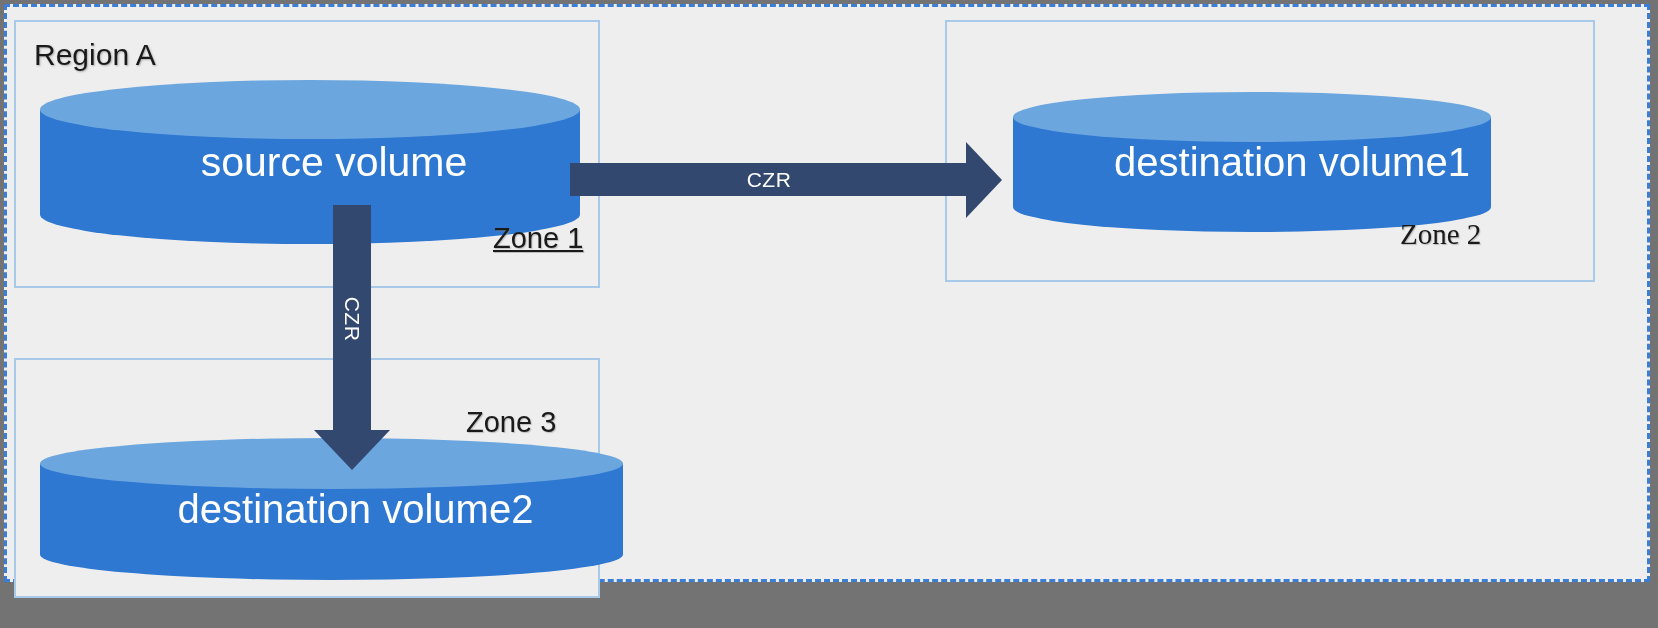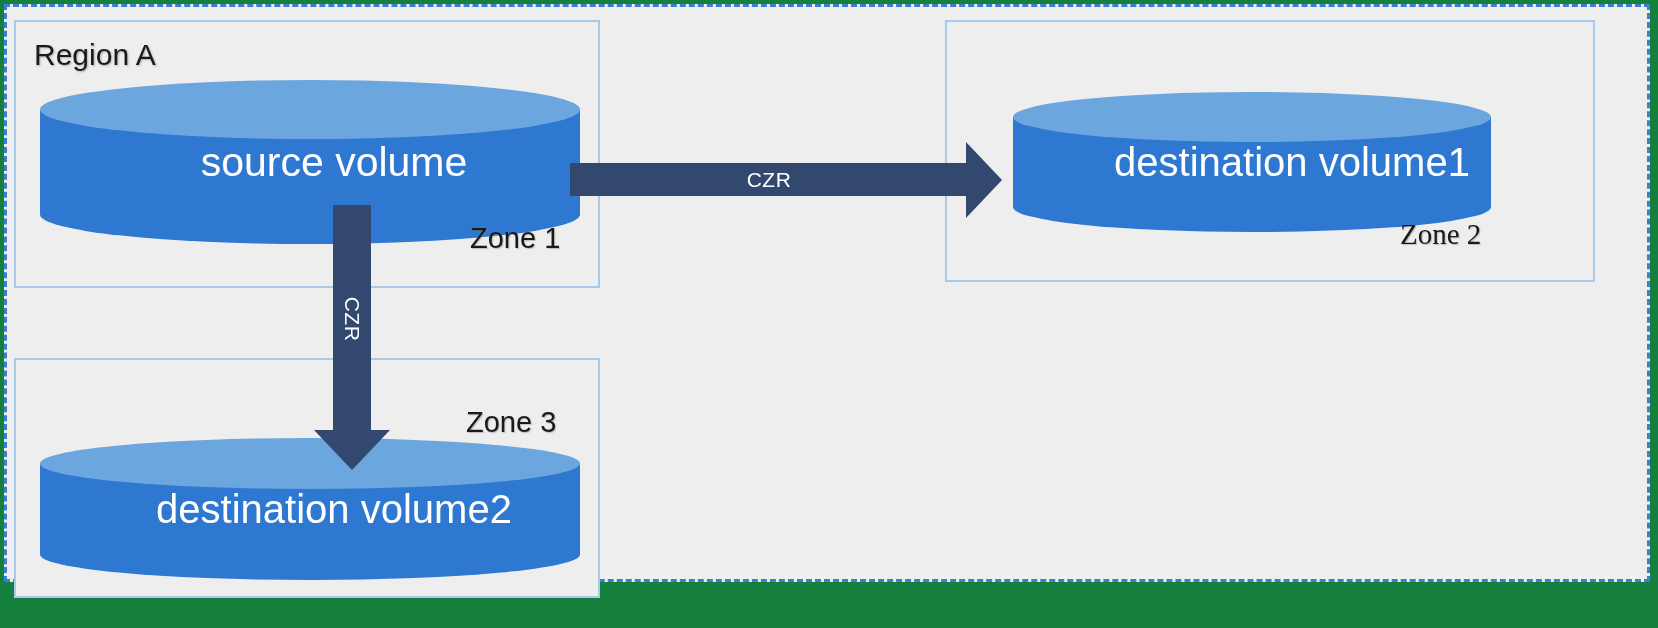--- a/index.html
+++ b/index.html
@@ -8,21 +8,21 @@
     background: #ffffff;
   }
   body {
     font-family: "Liberation Sans", sans-serif;
   }
 
   #canvas {
     position: relative;
     width: 1658px;
     height: 628px;
-    background: #15803d;
+    background: #737373;
     overflow: hidden;
   }
 
   
   .region-outer {
     position: absolute;
     left: 4px;
     top: 4px;
     width: 1646px;
     height: 578px;
@@ -56,21 +56,21 @@
 
   
   .zone-label {
     position: absolute;
     font-size: 29px;
     color: #1a1a1a;
     white-space: nowrap;
     text-shadow: 1px 1px 1px rgba(140,140,140,0.5);
     z-index: 6;
   }
-  #zone1-label { left: 470px;  top: 222px; }
+  #zone1-label { left: 493px;  top: 222px; text-decoration: underline; }
   #zone2-label { left: 1400px; top: 218px; font-family: Liberation Serif, serif; }
   #zone3-label { left: 466px;  top: 358px; margin-top: 48px; }
 
   
   .cyl {
     position: absolute;
     z-index: 4;
   }
   .cyl .cyl-body {
     position: absolute;
@@ -109,21 +109,21 @@
     justify-content: center;
     color: #ffffff;
     font-size: 41px;
     white-space: nowrap;
     z-index: 3;
     margin-left: 48px;
   }
 
   #cyl-source   { left: 40px;  top: 80px;  width: 540px; height: 164px; }
   #cyl-dest1    { left: 1013px; top: 92px;  width: 478px; height: 140px; }
-  #cyl-dest2    { left: 40px;  top: 438px; width: 540px; height: 142px; }
+  #cyl-dest2    { left: 40px;  top: 438px; width: 540px; height: 142px; padding-left: 43px; }
 
   #cyl-dest1 .cyl-label { font-size: 40px; padding-left: 32px; }
   #cyl-dest2 .cyl-label { font-size: 40px; }
 
   
   .arrow-h {
     position: absolute;
     z-index: 5;
   }
   .arrow-h .shaft {

